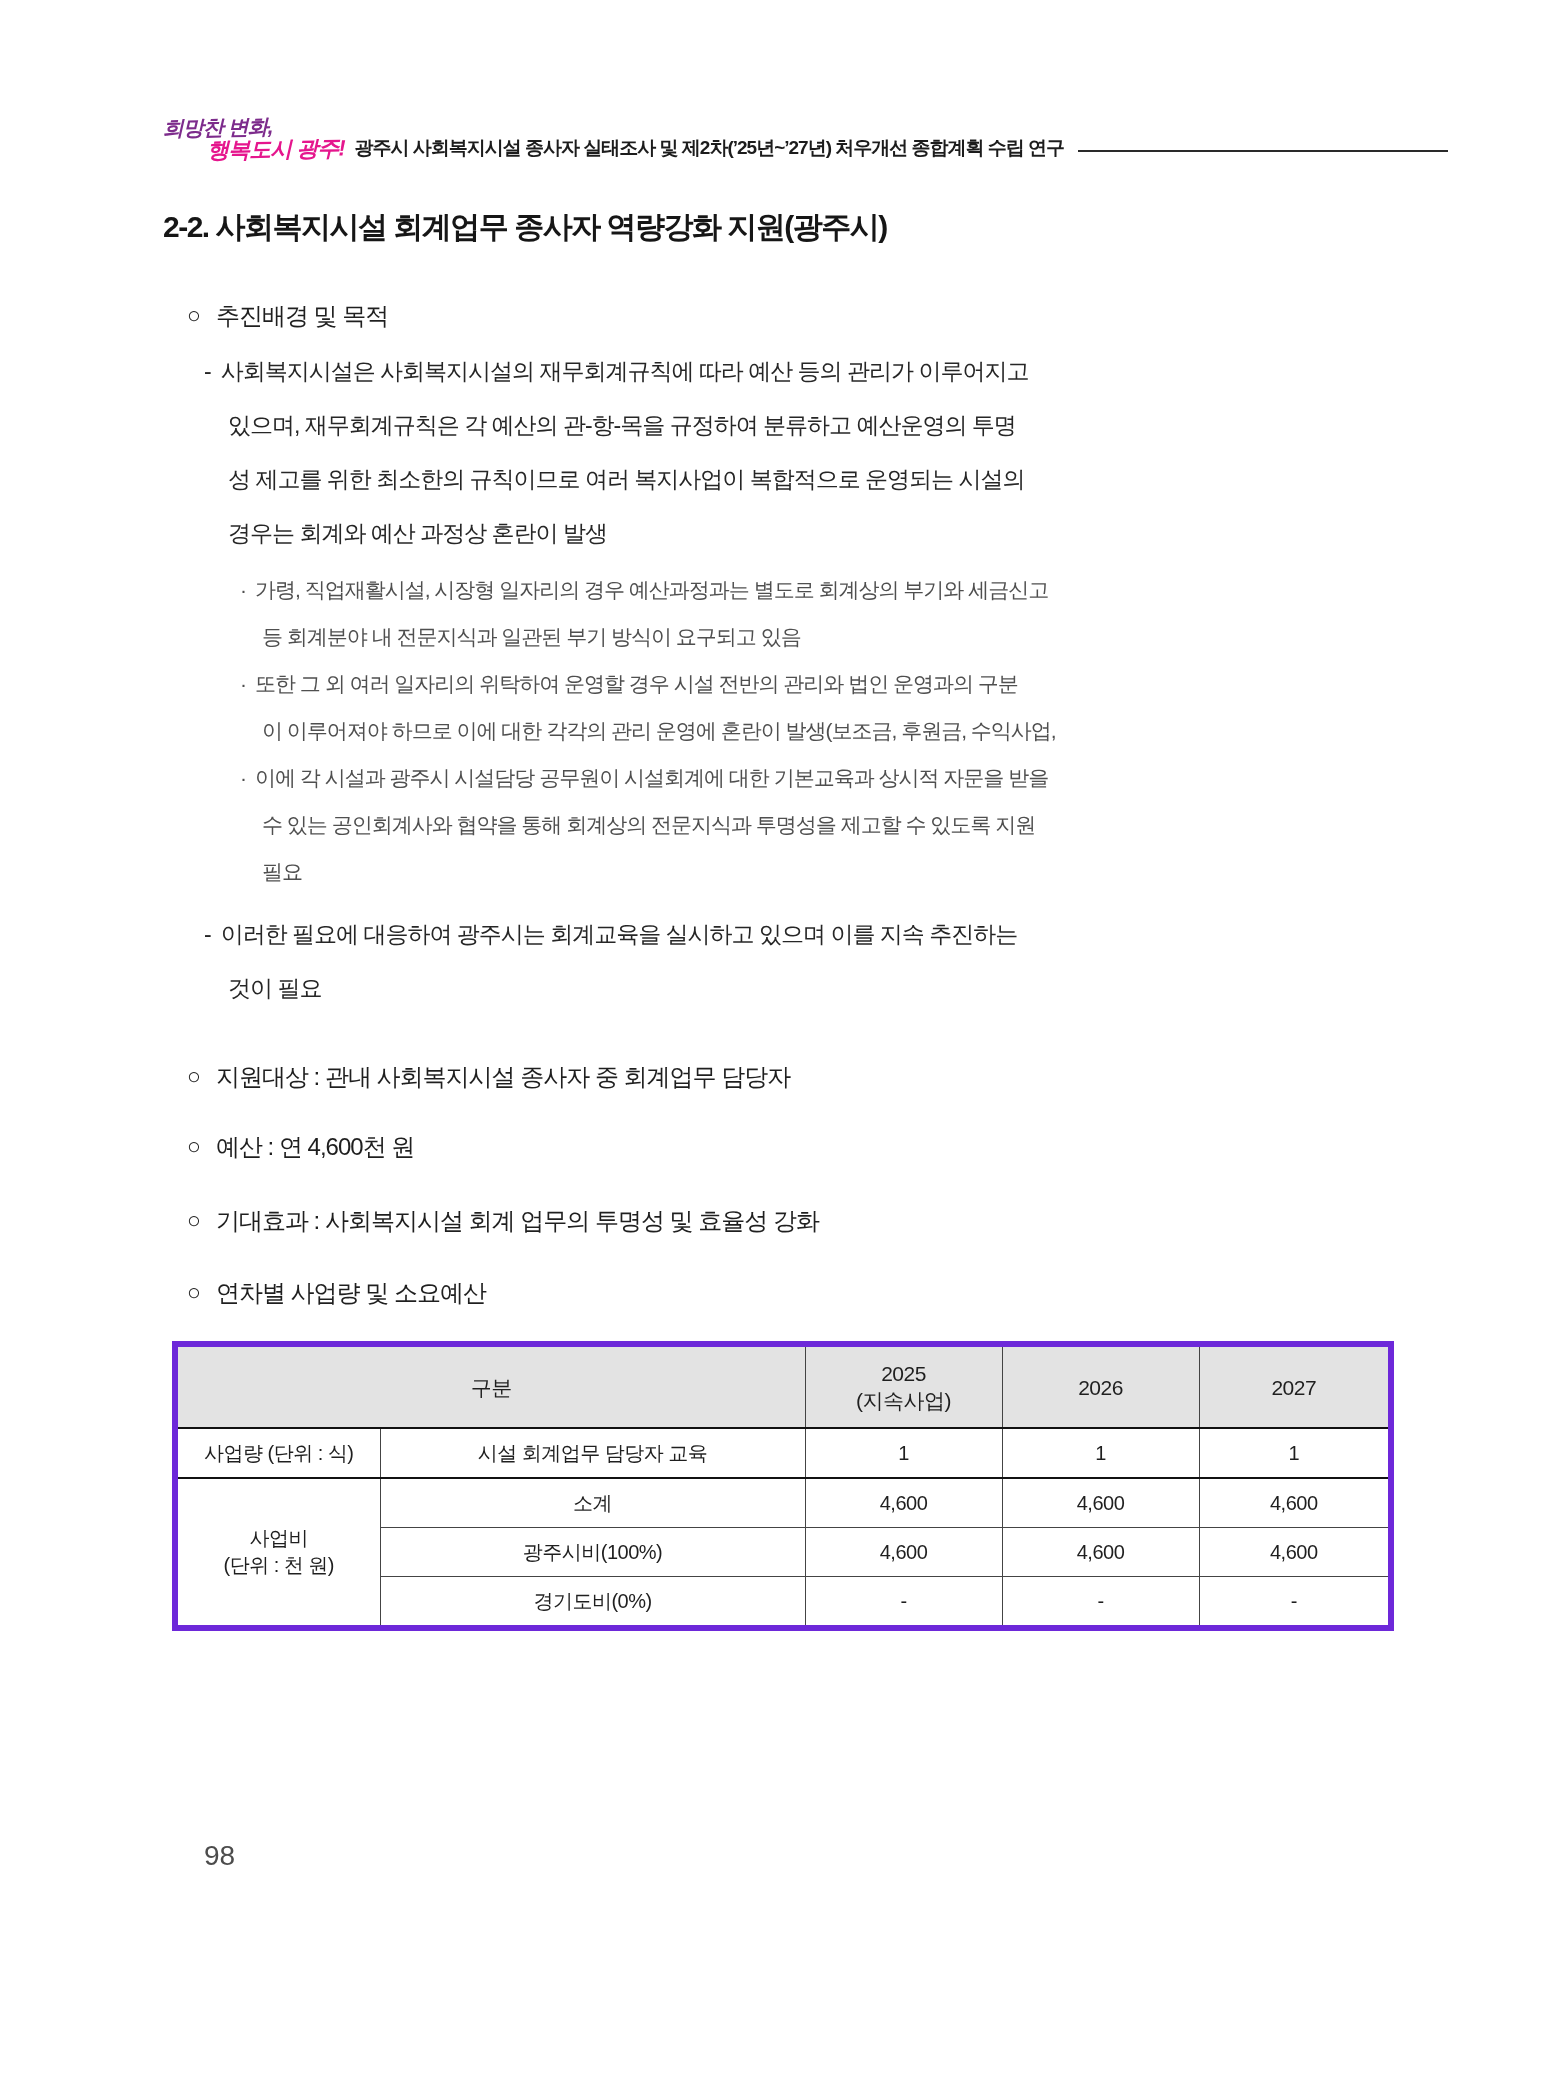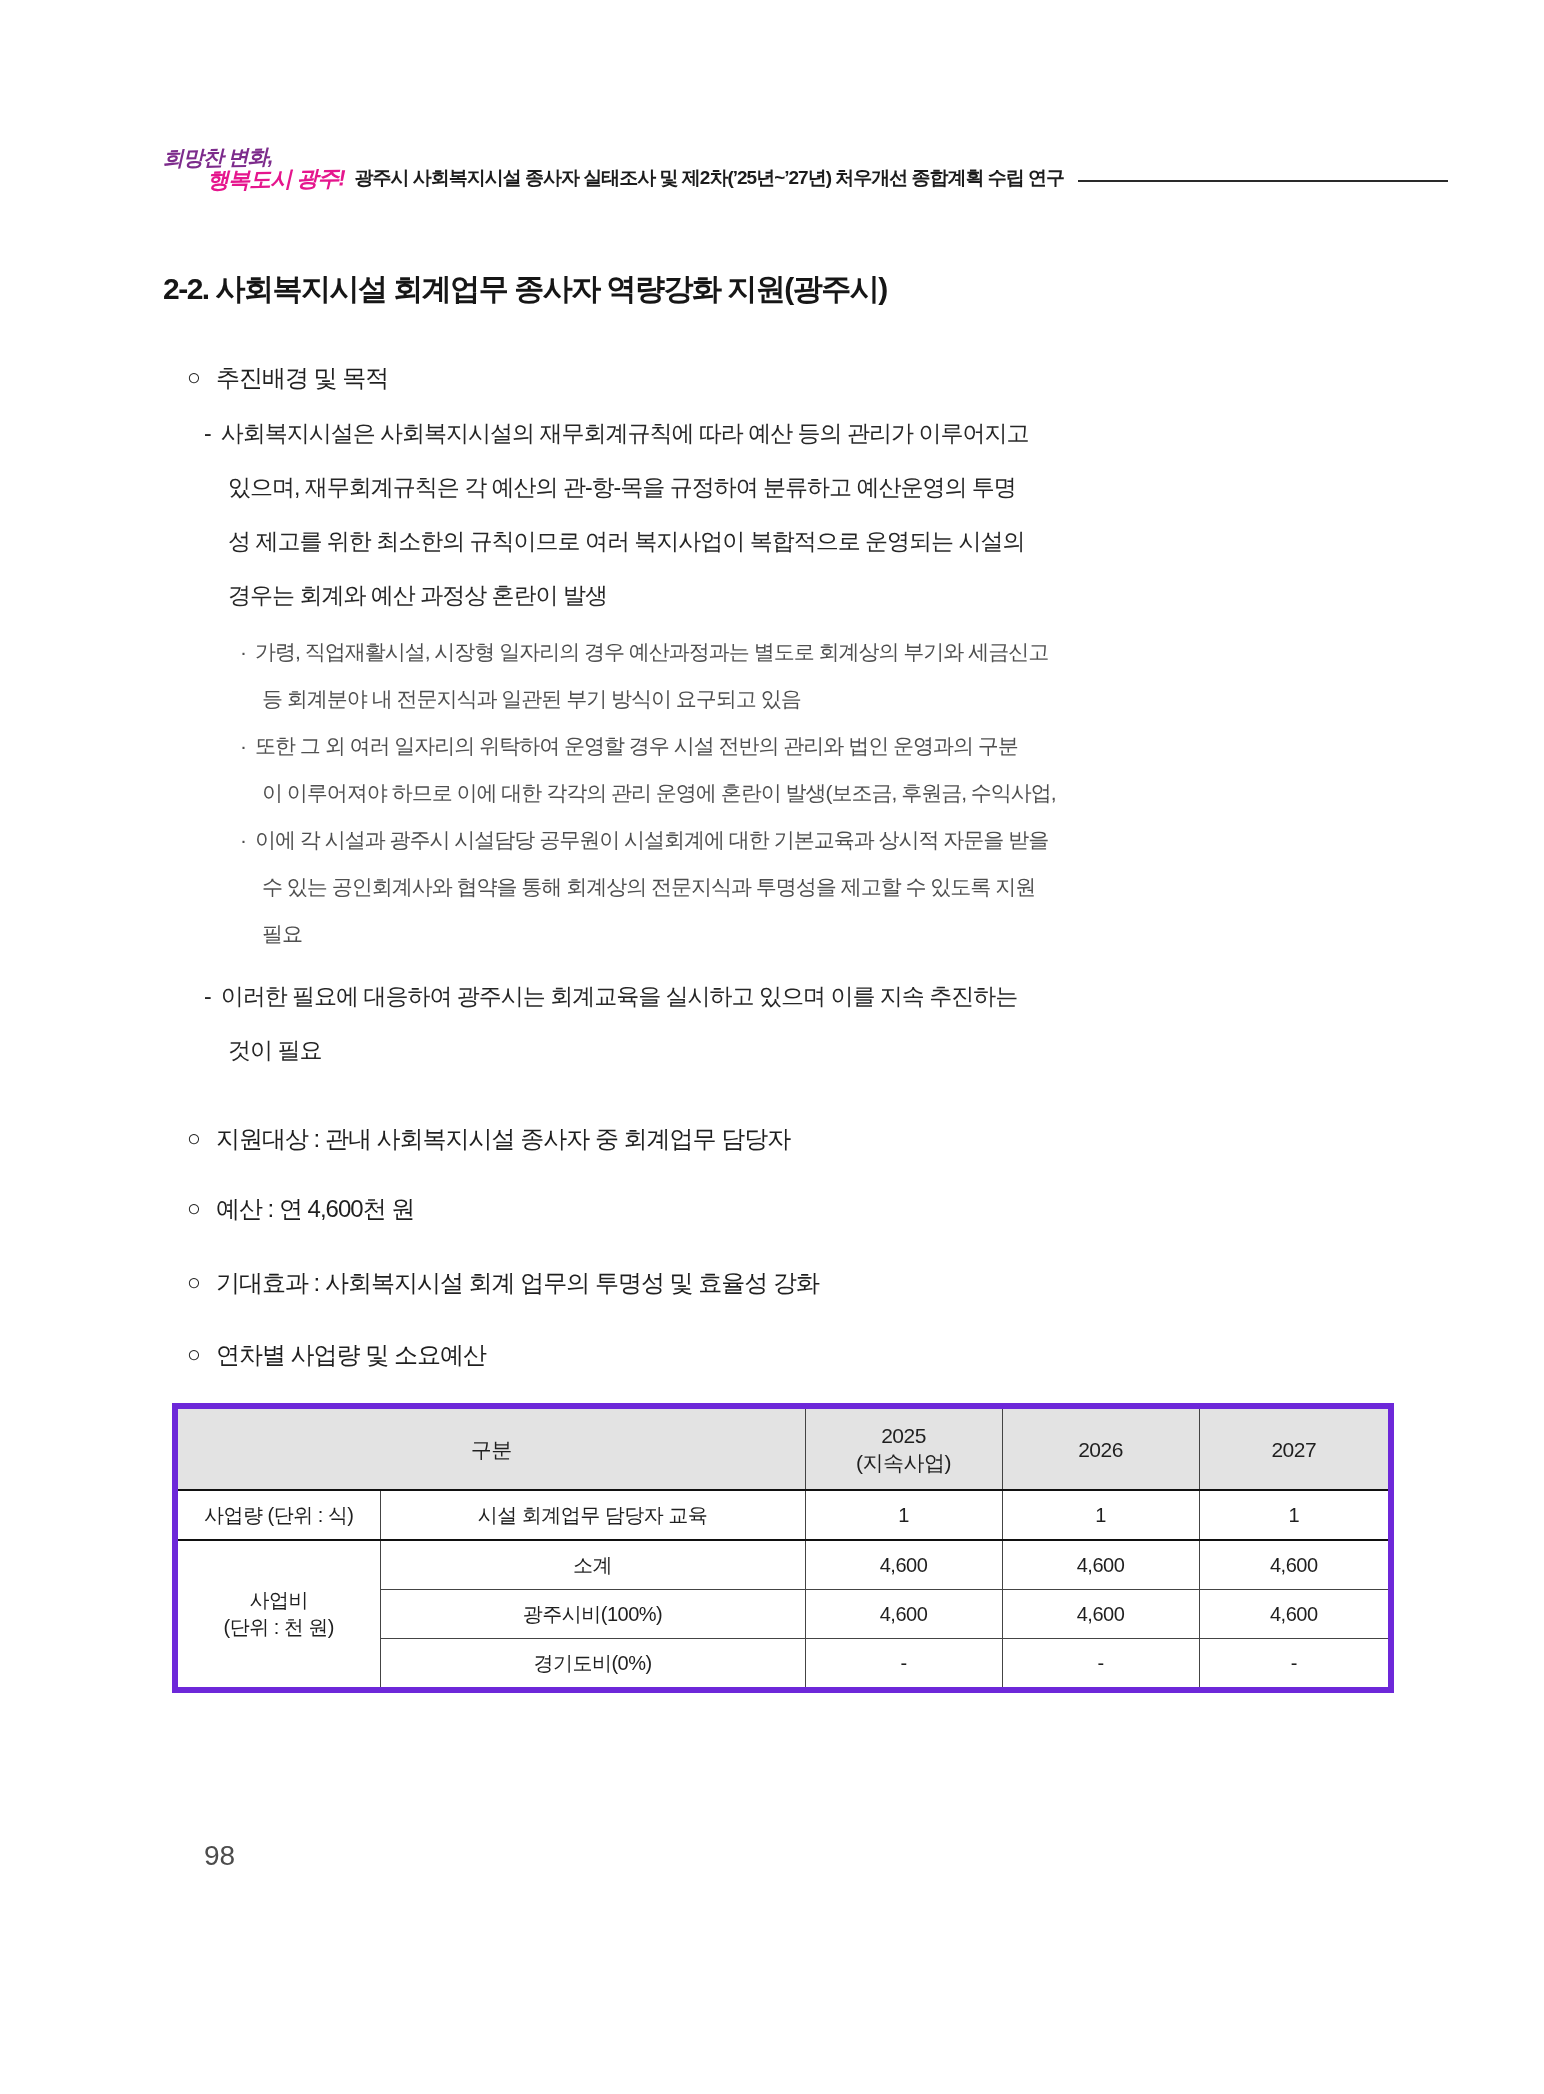--- a/index.html
+++ b/index.html
@@ -7,40 +7,40 @@
     width: 1544px; height: 2094px;
     background: #ffffff;
     font-family: "Liberation Sans", sans-serif;
     color: #222;
     position: relative;
     overflow: hidden;
   }
   .page { padding: 116px 96px 0 163px; box-sizing: border-box; }
 
   
-  .page-header { display: flex; align-items: flex-end; margin-top: 30px; }
+  .page-header { display: flex; align-items: flex-end; }
   .logo { display: flex; flex-direction: column; flex: 0 0 auto; transform: rotate(-1deg); }
   .logo-l1 {
     font-size: 21px; font-weight: 700; font-style: italic;
     color: #7d2c8c; letter-spacing: -1px; line-height: 22px;
   }
   .logo-l2 {
     font-size: 22px; font-weight: 700; font-style: italic;
     color: #e5168d; letter-spacing: -1px; line-height: 24px; margin-left: 44px;
   }
   .doc-title {
     flex: 0 0 auto; margin-left: 10px; padding-bottom: 2px;
     font-size: 19px; color: #1c1c1c; letter-spacing: -1px; font-weight: 700;
     line-height: 24px;
   }
   .header-rule { flex: 1 1 auto; border-bottom: 2.5px solid #2a2a2a; margin: 0 0 10px 14px; }
 
   
   .section-title {
-    margin: 78px 0 0 0;
+    margin: 46px 0 0 0;
     font-size: 30px; font-weight: 700; color: #161616;
     letter-spacing: -1.5px; line-height: 38px;
   }
 
   
   .heading {
     display: flex; align-items: baseline;
     padding-left: 24px;
     font-size: 24px; color: #1f1f1f; letter-spacing: -1px; line-height: 32px;
   }

